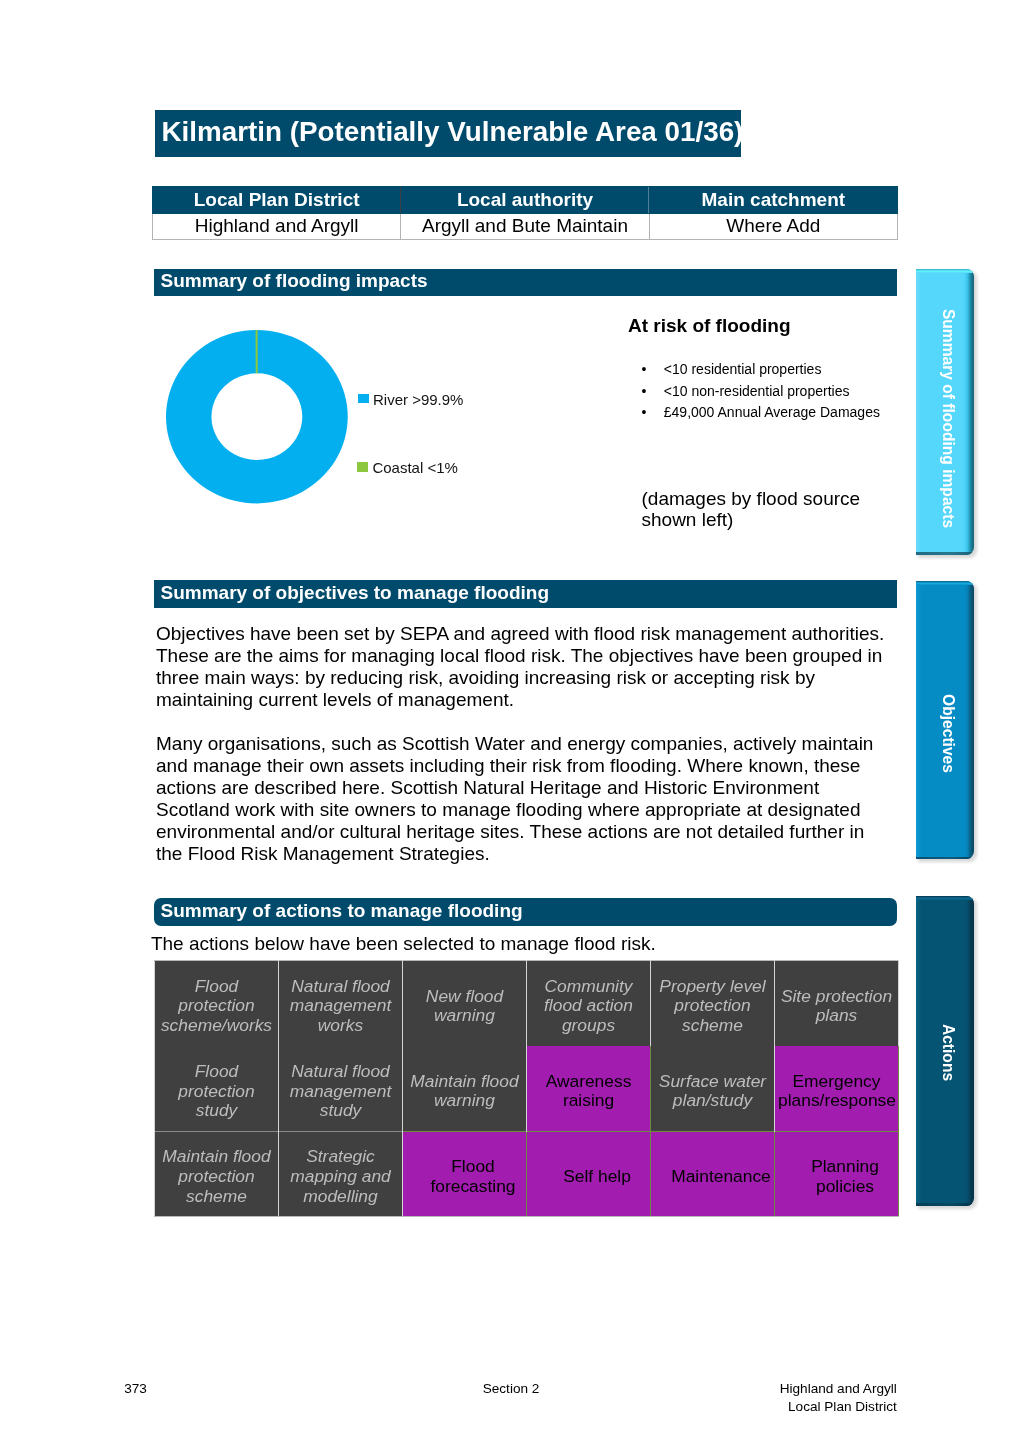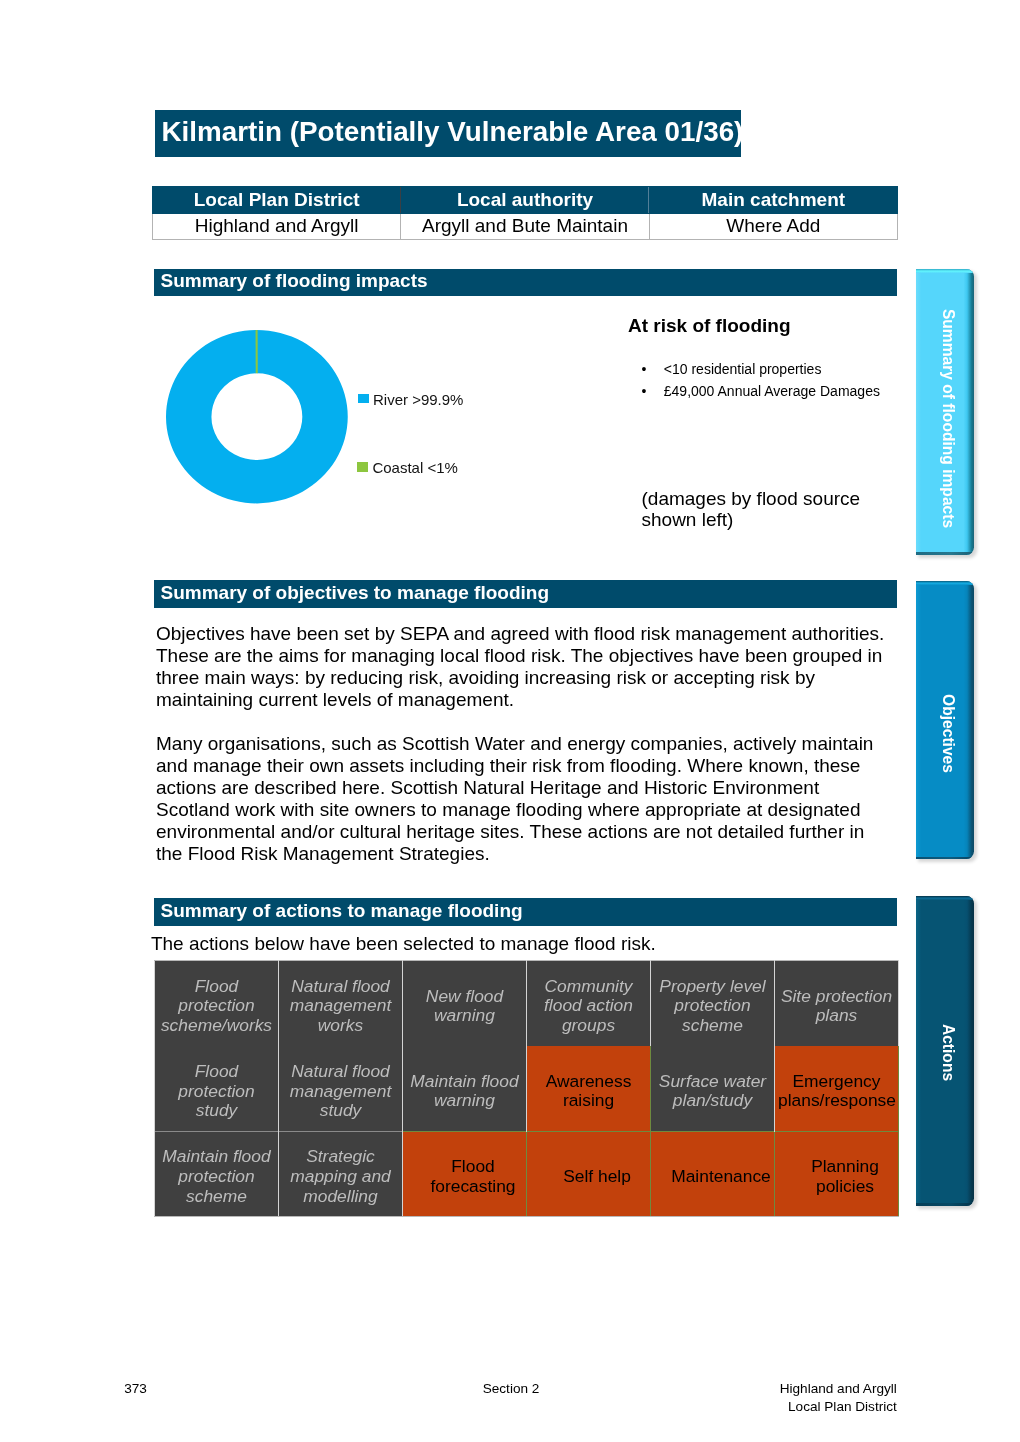--- a/index.html
+++ b/index.html
@@ -26,21 +26,21 @@
   .hdr-sep{position:absolute;top:187px;height:26px;width:1px;}
   #hdr-sep-1{left:399.5px;background:#3a3f44;}
   #hdr-sep-2{left:648px;background:#527f98;}
 
   
   .sec-bar{position:absolute;left:153.5px;width:743.5px;height:27.7px;background:#004b6b;}
   .sec-bar .lbl{position:absolute;left:7px;top:-1.5px;height:28px;line-height:28px;
                 color:#ffffff;font-weight:bold;font-size:19px;white-space:nowrap;}
   #sec-impacts{top:268.7px;}
   #sec-objectives{top:580px;}
-  #sec-actions{top:898px;}
+  #sec-actions{top:898px;border-radius:7px;}
 
   
   #chart-area{position:absolute;left:160px;top:320px;width:440px;height:200px;}
   #donut{position:absolute;left:6.25px;top:9.8px;width:181.75px;height:173.4px;overflow:visible;}
   .legend-item{position:absolute;font-size:15px;color:#131313;white-space:nowrap;height:14px;}
   .legend-swatch{position:absolute;left:0;top:0;width:10.5px;height:9.5px;}
   .legend-text{position:absolute;left:15px;top:-3px;}
 
   
   #risk-block{position:absolute;left:628px;top:314.5px;width:272px;font-size:19px;}
@@ -57,21 +57,21 @@
 
   
   #actions-intro{position:absolute;left:150.9px;top:933.2px;font-size:19px;line-height:22px;white-space:nowrap;}
 
   
   #actions-table{position:absolute;left:154px;top:960.3px;width:744px;
                  border-collapse:collapse;table-layout:fixed;}
   #actions-table td{width:124px;box-sizing:border-box;font-size:17.4px;text-align:center;
                     vertical-align:middle;padding:5px 3px 0;line-height:19.7px;}
   #actions-table td.off{color:#bdbdbd;font-style:italic;background:#404040;}
-  #actions-table td.on{color:#000000;background:#c2410c;
+  #actions-table td.on{color:#000000;background:#a21caf;
                        border-left-color:#6e8a3f !important;border-right-color:#6e8a3f !important;}
   #actions-table tr.r1 td{height:85.6px;border-left:1px solid #d4d4d4;border-right:1px solid #d4d4d4;
                           border-top:1px solid #b8b8b8;}
   #actions-table tr.r2 td{height:85.5px;border-left:1px solid #d4d4d4;border-right:1px solid #d4d4d4;}
   #actions-table tr.r3 td{height:84.7px;border-left:1px solid #d4d4d4;border-right:1px solid #d4d4d4;
                           border-top:1px solid #8a8a8a;border-bottom:1px solid #b8b8b8;}
   #actions-table tr.r3 td.on{border-top-color:#6e8a3f;padding-left:20px;}
 
   
   .side-tab{position:absolute;left:916.25px;width:57.25px;border-radius:0 7.5px 7.5px 0;
@@ -147,20 +147,21 @@
     <div class="legend-item" id="legend-coastal" style="left:197.4px;top:142px;">
       <span class="legend-swatch" id="sw-coastal" style="background: rgb(141, 198, 63);"></span>
         <span class="legend-text">Coastal &lt;1%</span>
     </div>
   </div>
 
   <div id="risk-block">
     <div id="risk-title">At risk of flooding</div>
     <div id="risk-list">
       <div class="risk-li"><span class="bl">•</span><span>&lt;10 residential properties</span></div>
+      <div class="risk-li"><span class="bl">•</span><span>&lt;10 non-residential properties</span></div>
       <div class="risk-li"><span class="bl">•</span><span>£49,000 Annual Average Damages</span></div>
     </div>
     <div id="risk-note">(damages by flood source shown left)</div>
   </div>
 
   <div class="sec-bar" id="sec-objectives">
     <div class="lbl">Summary of objectives to manage flooding</div>
   </div>
   <div id="obj-body">
     <p>Objectives have been set by SEPA and agreed with flood risk management authorities. These are the aims for managing local flood risk. The objectives have been grouped in three main ways: by reducing risk, avoiding increasing risk or accepting risk by maintaining current levels of management.</p>

